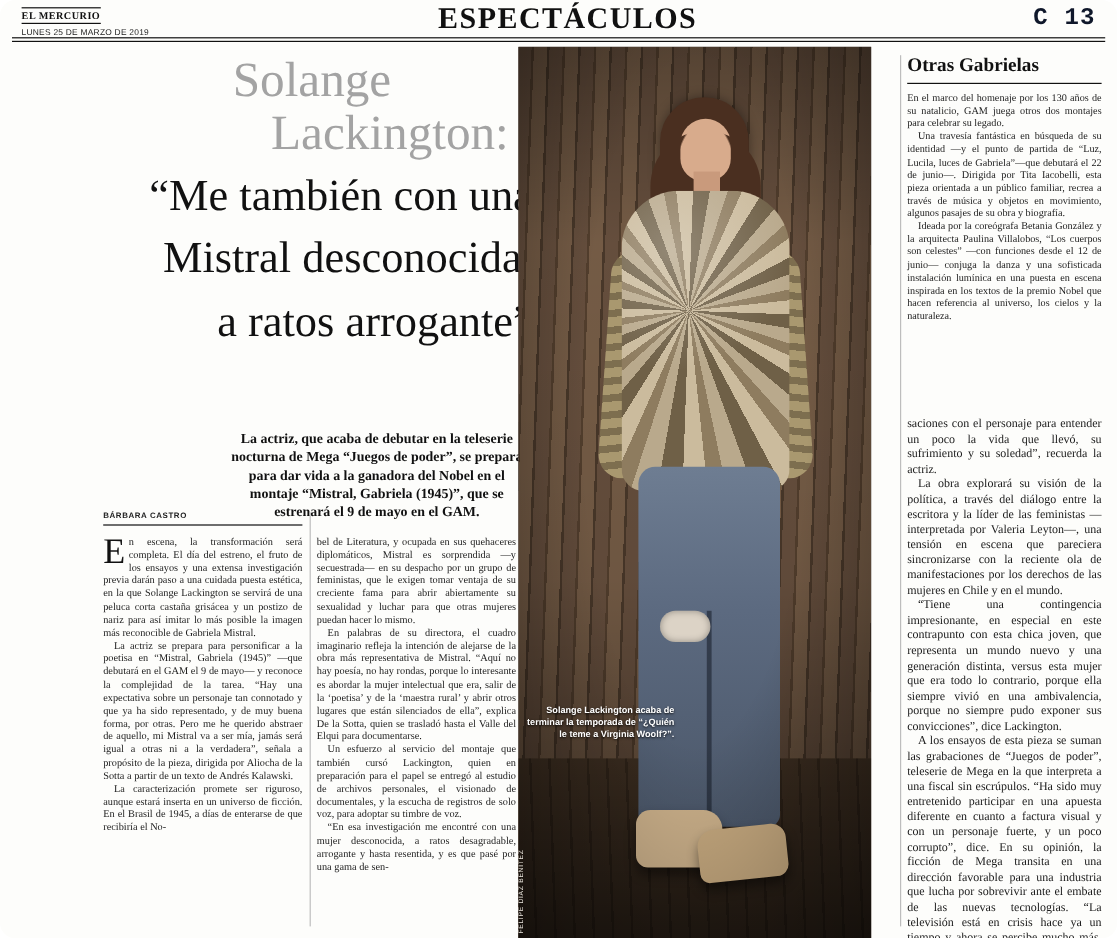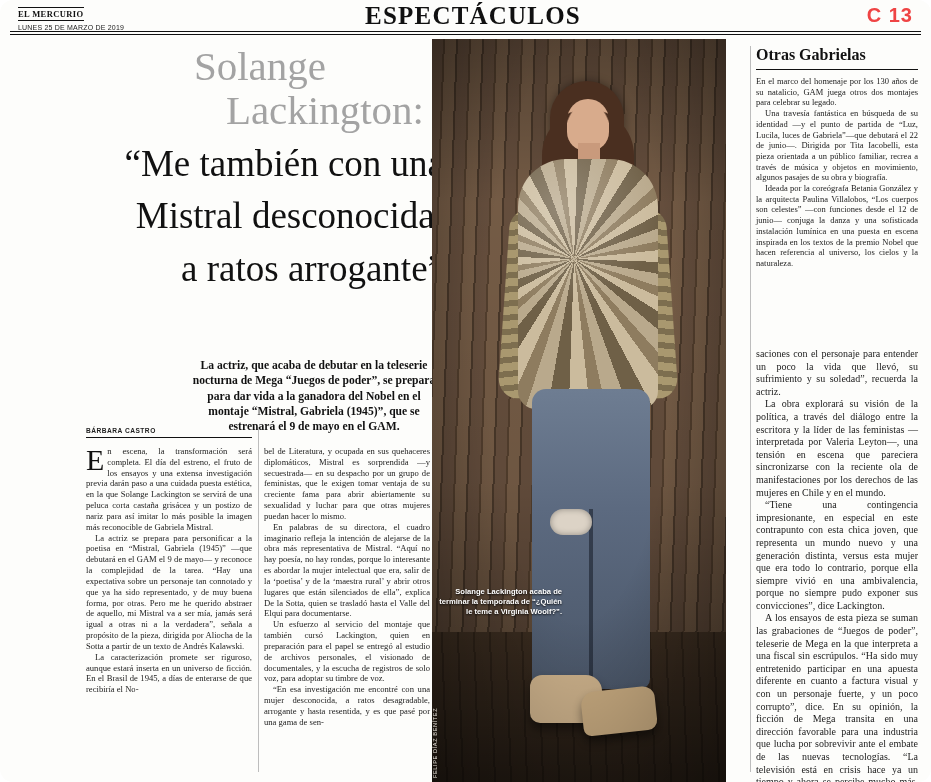--- a/index.html
+++ b/index.html
@@ -56,25 +56,25 @@
     text-align: center;
     font-family: "Liberation Serif", serif;
     font-weight: bold;
     font-size: 25px;
     letter-spacing: 1.2px;
     color: #111;
   }
   .page-number {
     position: absolute;
     right: 18px; top: 4px;
-    font-family: Liberation Sans, sans-serif;
+    font-family: Liberation Mono, monospace;
     font-weight: bold;
     font-size: 20px;
     letter-spacing: 1px;
-    color: #ef4444;
+    color: #0f172a;
   }
   .rule-top {
     position: absolute;
     left: 10px; right: 10px;
     top: 31px;
     height: 1px;
     background: #111;
   }
   .rule-top2 {
     position: absolute;

